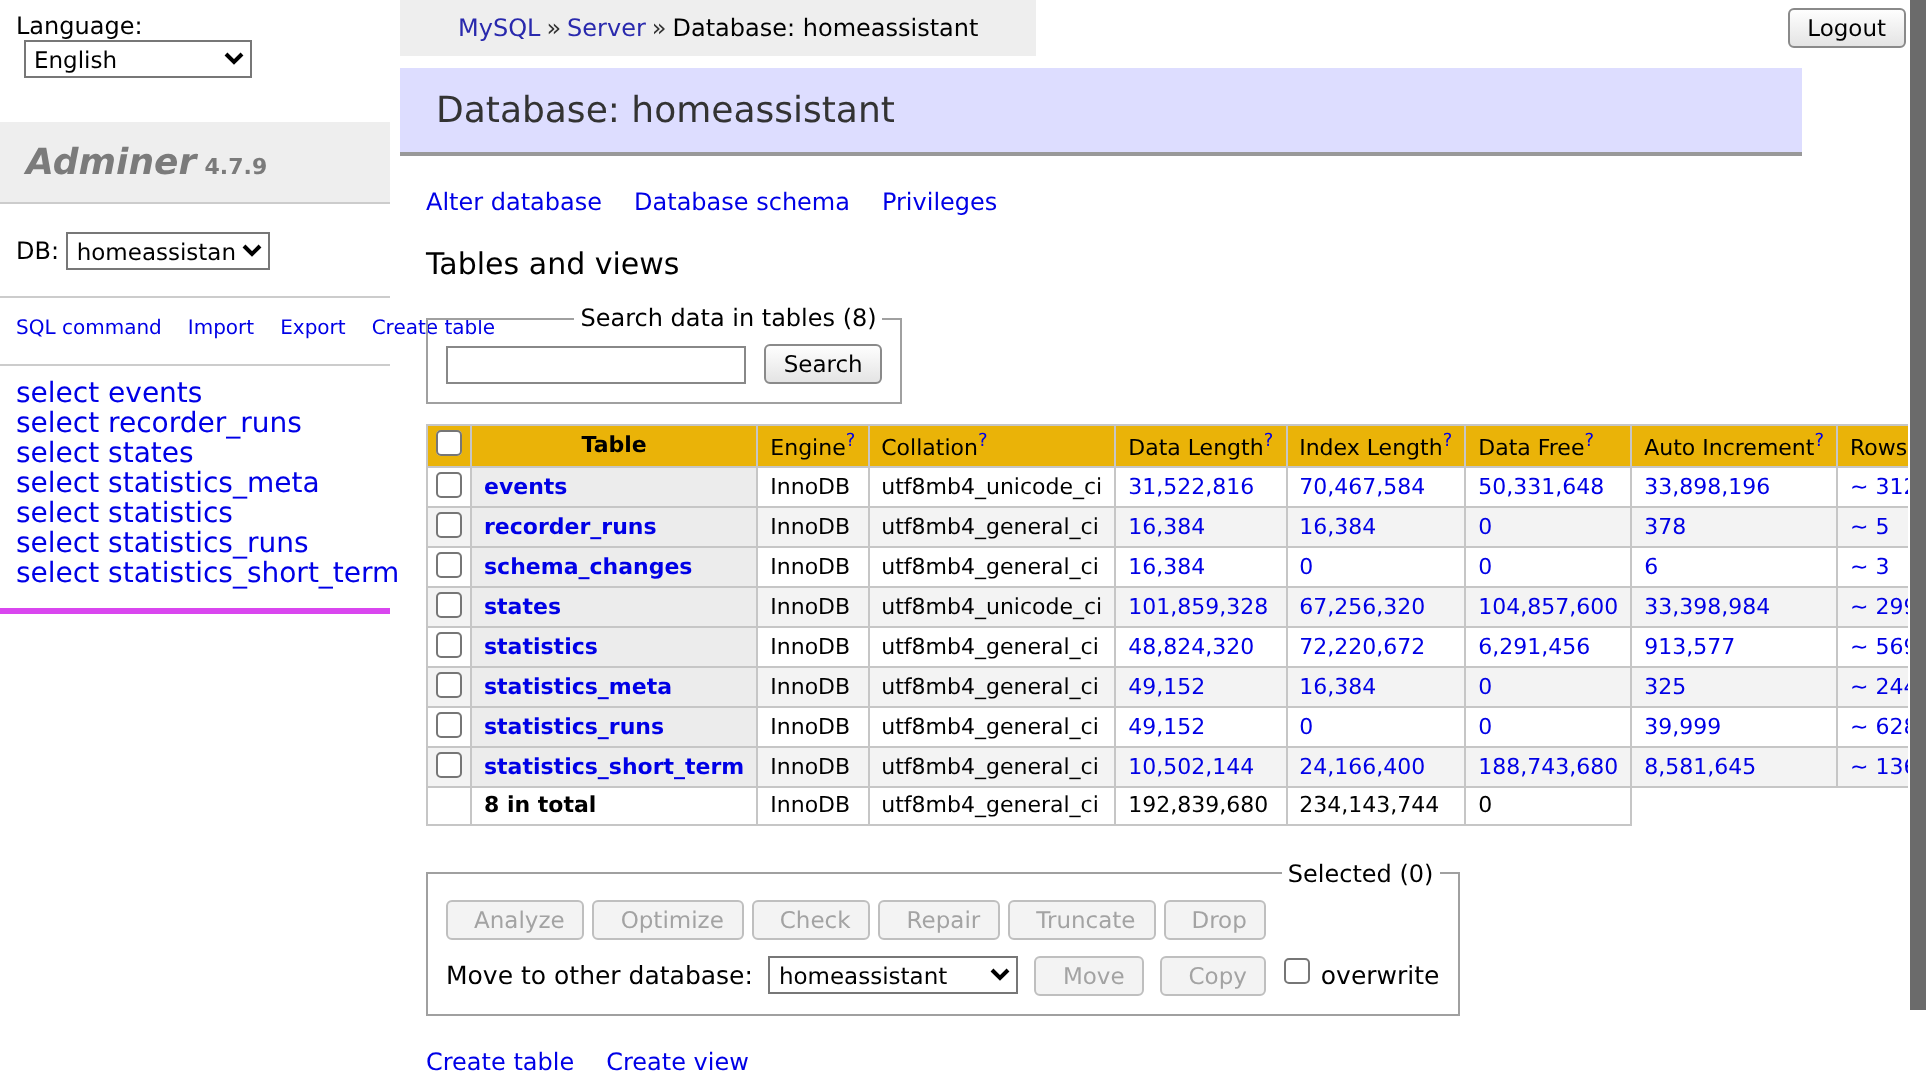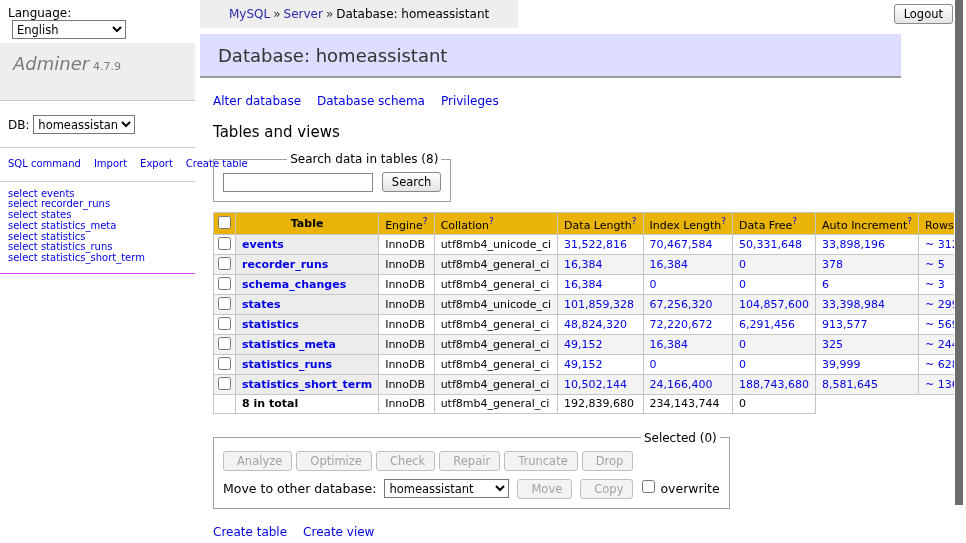--- a/index.html
+++ b/index.html
@@ -3,33 +3,33 @@
 <meta charset="utf-8">
 <style>
   * { box-sizing: border-box; }
   html, body { margin: 0; padding: 0; width: 966px; height: 543px; overflow: hidden;
     background: #fff; color: #000;
     font-family: "DejaVu Sans", "Liberation Sans", sans-serif; font-size: 12px; }
   a { color: #0000e6; text-decoration: none; cursor: pointer; }
 
   
   .sidebar { position: absolute; left: 0; top: 0; width: 195px; }
-  .lang-row { padding: 6px 8px 4px; }
+  .lang-row { padding: 6px 8px 22px; }
   .lang-row select { width: 114px; margin-left: 4px; font-size: 11.5px; }
   select { font-family: inherit; border: 1px solid #777; background: #fff; height: 19px; }
-  .app-band { background: #eee; border-bottom: 1px solid #ccc; padding: 10px 0 26px 13px; }
+  .app-band { background: #eee; border-bottom: 1px solid #ccc; padding: 10px 0 9px 13px; font-weight: bold; }
   .app-name { font-style: italic; font-size: 18px; color: #7b7b7b; }
   .app-ver { font-size: 11px; color: #7b7b7b; }
   .db-row { padding: 14px 8px 13px; border-bottom: 1px solid #ccc; }
   .db-row select { width: 102px; font-size: 11.5px; }
   .side-links { margin: 0; padding: 9px 8px 10px; border-bottom: 1px solid #ccc;
     font-size: 10px; line-height: 1.35; }
   .side-links a { margin-right: 13px; white-space: nowrap; }
-  .side-tables { margin: 0; padding: 7px 8px 9px; border-bottom: 1px solid #d946ef;
-    font-size: 10px; line-height: 1.08; }
+  .side-tables { margin: 0; padding: 7px 8px 9px; border-bottom: 3px solid #d946ef;
+    font-size: 14px; line-height: 1.08; }
   .side-tables a { display: block; white-space: nowrap; }
 
   
   .main { margin-left: 200px; position: relative; }
   .breadcrumb { display: inline-block; background: #eee; padding: 7px 29px; font-size: 12px; }
   .breadcrumb a { color: #2929ad; }
   .crumb-sep { color: #333; padding: 0 3px; }
   .logout-btn { position: absolute; top: 4px; right: 0; }
   .logout-wrap { position: absolute; top: 0; right: 13px; width: 60px; height: 30px; }
 

